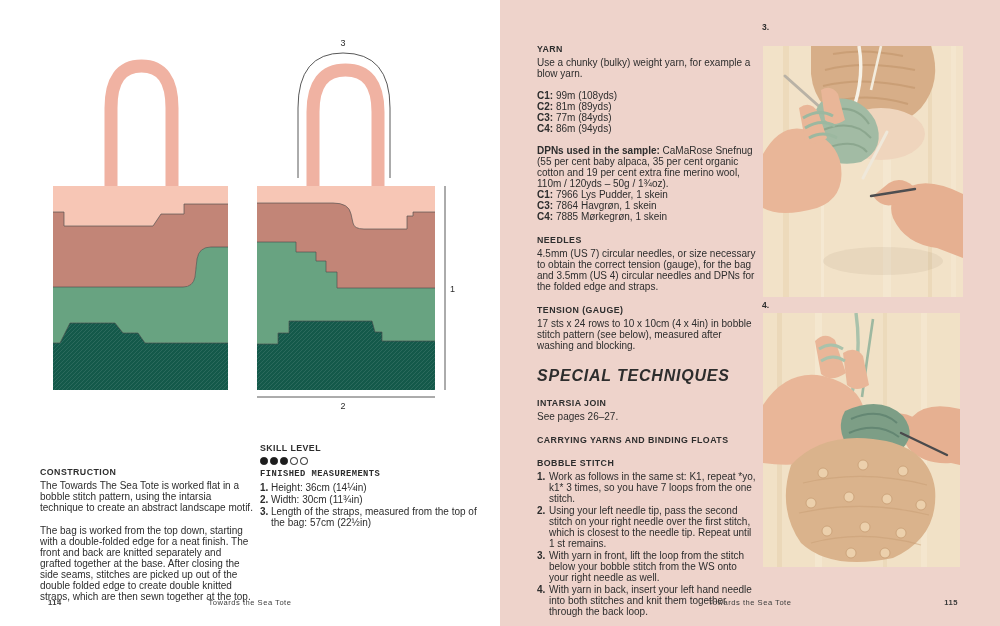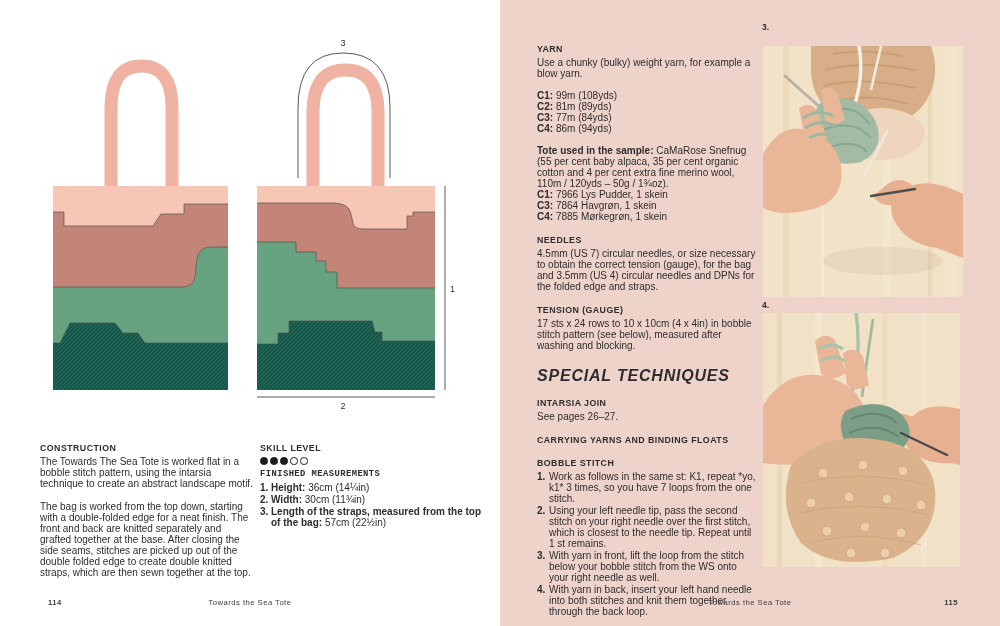--- a/index.html
+++ b/index.html
@@ -12,32 +12,32 @@
 
   .diagram { position:absolute; left:0; top:0; }
 
   h4 { font-size:8.8px; font-weight:700; letter-spacing:.45px; color:var(--ink,#2d2d2d); margin:0 0 3px 0; }
   h3.big { font-size:16px; font-weight:700; letter-spacing:.8px; color:var(--ink,#2d2d2d); margin:16px 0 4px 0;font-style:italic; }
   p.body, .c-line, .m-item, .step { font-size:10px; line-height:11px; color:var(--ink,#2d2d2d); }
   p.body { margin:0; }
   .gap { height:11px; }
   .sect { margin-top:13px; }
 
-  .construction-col { position:absolute; left:40px; top:443px; width:213px; }
+  .construction-col { position:absolute; left:40px; top:467px; width:213px; }
   .specs-col        { position:absolute; left:260px; top:443px; width:228px; }
   .construction-col p.body + p.body { margin-top:12px; }
 
   .dots { margin:4px 0 0 0; display:flex; gap:2.5px; }
   .dot { width:7.5px; height:7.5px; border-radius:50%; border:1.1px solid #1d1d1d; background:#fff; display:inline-block; }
   .dot.filled { background:#1d1d1d; }
   .specs-col .mt { margin-top:4px;font-family:Liberation Mono, monospace; }
 
   .m-item { display:flex; margin-top:1px; }
   .m-num  { font-weight:700; width:11px; flex:0 0 11px; }
-  .m-body strong { font-weight:700; }
+  .m-body strong { font-weight:400; }
 
   .right-text { position:absolute; left:37px; top:44px; width:219px; }
   .step { display:flex; margin-top:1px; }
   .step .m-num { width:12px; flex:0 0 12px; }
 
   .photo-label { position:absolute; font-size:8.5px; font-weight:700; color:var(--ink,#2d2d2d); }
   .label3 { left:262px; top:22px; }
   .label4 { left:262px; top:300px; }
   .photo { position:absolute; display:block; }
   .photo3 { left:263px; top:46px;  width:200px; height:251px; }
@@ -157,21 +157,21 @@
       <h4>YARN</h4>
       <p class="body">Use a chunky (bulky) weight yarn, for example a blow yarn.</p>
       <div class="gap"></div>
       <div id="yarn-amounts">
           <div class="c-line"><strong>C1: </strong>99m (108yds)</div>
           <div class="c-line"><strong>C2: </strong>81m (89yds)</div>
           <div class="c-line"><strong>C3: </strong>77m (84yds)</div>
           <div class="c-line"><strong>C4: </strong>86m (94yds)</div>
         </div>
       <div class="gap"></div>
-      <p class="body"><strong>Tote used in the sample:</strong><span> CaMaRose Snefnug (55 per cent baby alpaca, 35 per cent organic cotton and 4 per cent extra fine merino wool, 110m / 120yds – 50g / 1¾oz).</span></p>
+      <p class="body"><strong>DPNs used in the sample:</strong><span> CaMaRose Snefnug (55 per cent baby alpaca, 35 per cent organic cotton and 19 per cent extra fine merino wool, 110m / 120yds – 50g / 1¾oz).</span></p>
       <div id="yarn-colors">
           <div class="c-line"><strong>C1: </strong>7966 Lys Pudder, 1 skein</div>
           <div class="c-line"><strong>C3: </strong>7864 Havgrøn, 1 skein</div>
           <div class="c-line"><strong>C4: </strong>7885 Mørkegrøn, 1 skein</div>
         </div>
 
       <div class="sect">
         <h4>NEEDLES</h4>
         <p class="body">4.5mm (US 7) circular needles, or size necessary to obtain the correct tension (gauge), for the bag and 3.5mm (US 4) circular needles and DPNs for the folded edge and straps.</p>
       </div>

